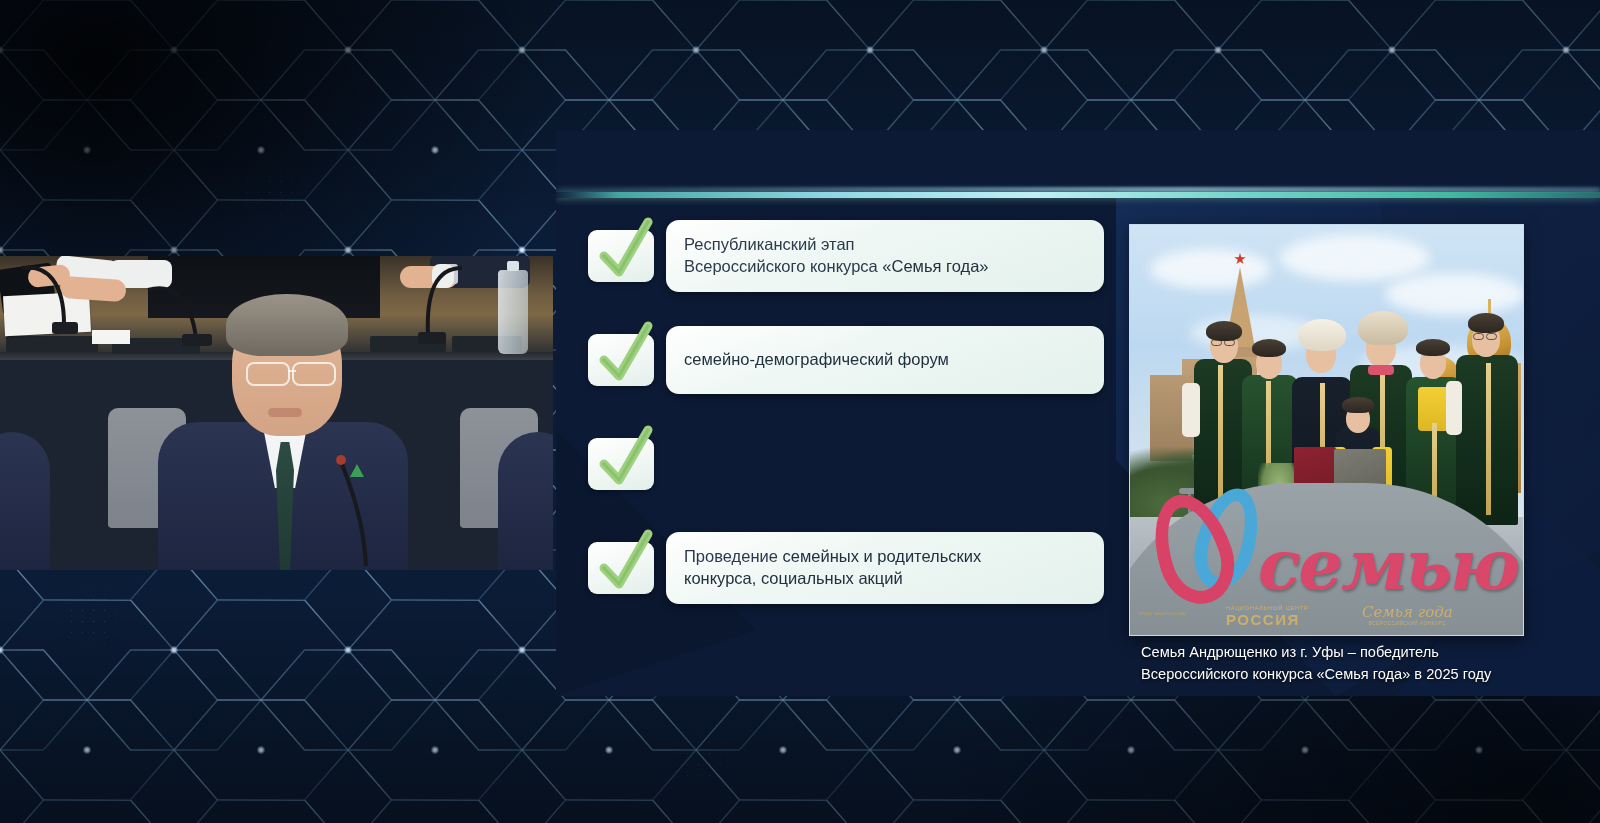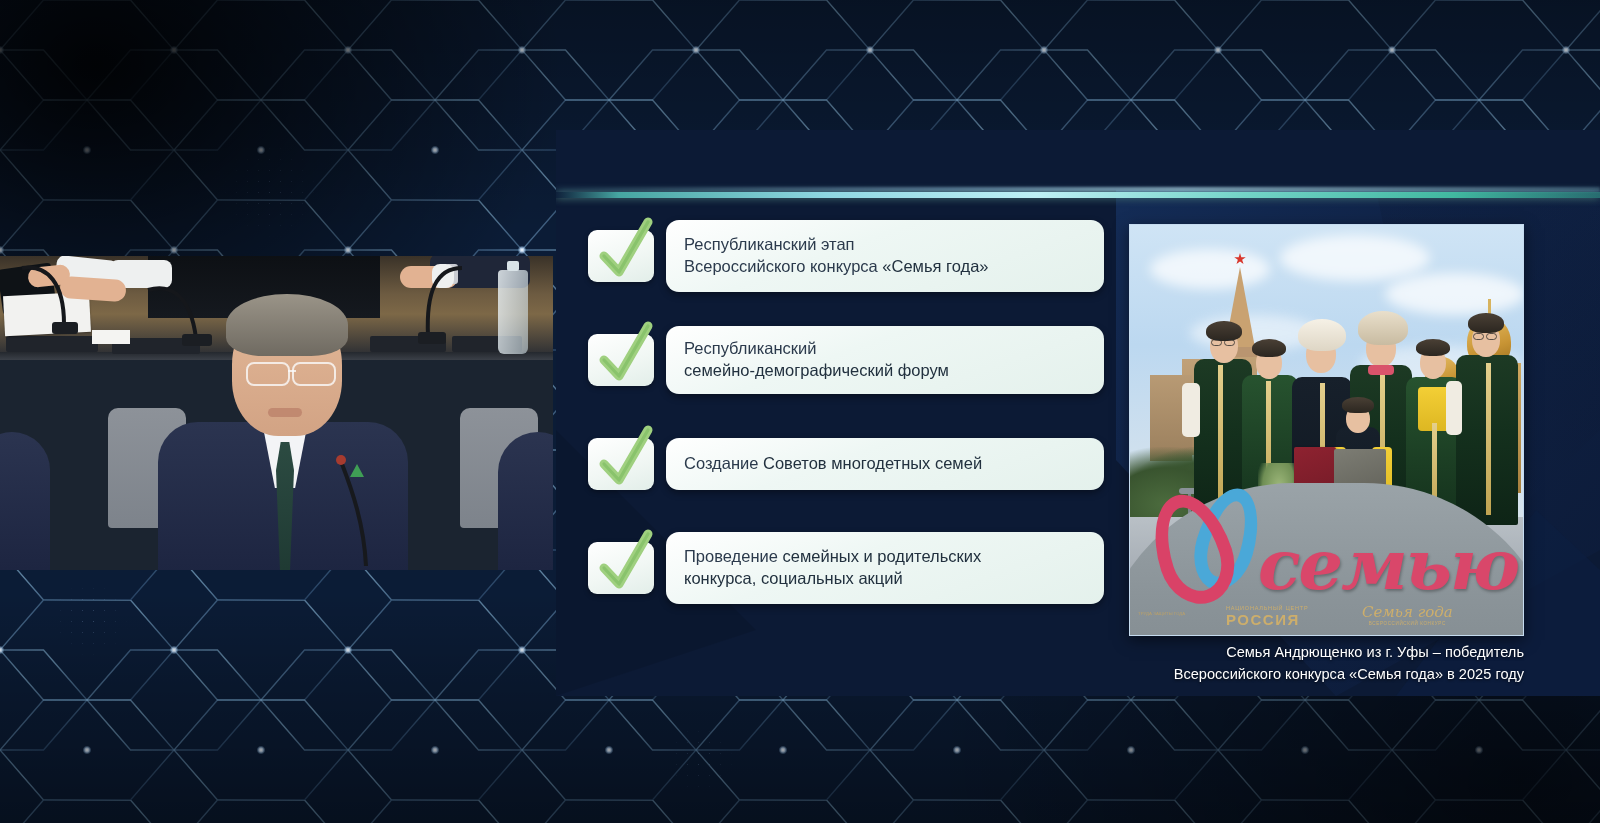--- a/index.html
+++ b/index.html
@@ -237,21 +237,21 @@
   }
   .logo-rossiya { position:absolute; left:96px; top:380px; text-align:left; color:#cdae6b; }
   .logo-rossiya .sm { font-size:5.5px; letter-spacing:.8px; }
   .logo-rossiya .lg { font-size:15px; font-weight:bold; letter-spacing:1.5px; }
   .logo-semya { position:absolute; left:232px; top:378px; text-align:center; color:#cdae6b; }
   .logo-semya .lg { font-family:"DejaVu Serif", serif; font-style:italic; font-size:15px; }
   .logo-semya .sm { font-size:4.6px; letter-spacing:.6px; }
   .logo-trud { position:absolute; left:8px; top:386px; color:#b9a06a; font-size:4.4px; line-height:1.35; }
 
   #photo-caption {
-    position:absolute; left:0; top:418px; width:395px; text-align:right;
+    position:absolute; left:12px; top:418px; width:395px; text-align:left;
     color:#ffffff; font-size:14.6px; line-height:1.5;
     text-shadow:0 1px 3px rgba(0,0,0,.75);
   }
   #photo-caption div { white-space:nowrap; }
 </style>
 </head>
 <body>
 
 <div id="stage">
 
@@ -448,34 +448,30 @@
       </div>
 
       <div class="check-row row-h2">
         <div class="checkbox">
           <svg class="tick" viewBox="0 0 58 64">
             <path d="M8 38 L23 54 L52 4" stroke="#9fd07f" stroke-width="9" fill="none" stroke-linecap="round" stroke-linejoin="round"></path>
             <path d="M8 38 L23 54 L52 4" stroke="#76b85c" stroke-width="3.2" fill="none" stroke-linecap="round" stroke-linejoin="round" opacity="0.55"></path>
           </svg>
         </div>
         <div class="card">
-          <div class="l1"><span>Республиканский</span></div>
           <div class="l2"><b>семейно-демографический форум</b></div>
         </div>
       </div>
 
       <div class="check-row row-h3">
         <div class="checkbox">
           <svg class="tick" viewBox="0 0 58 64">
             <path d="M8 38 L23 54 L52 4" stroke="#9fd07f" stroke-width="9" fill="none" stroke-linecap="round" stroke-linejoin="round"></path>
             <path d="M8 38 L23 54 L52 4" stroke="#76b85c" stroke-width="3.2" fill="none" stroke-linecap="round" stroke-linejoin="round" opacity="0.55"></path>
           </svg>
-        </div>
-        <div class="card">
-          <div class="l1"><span>Создание </span><b>Советов многодетных семей</b></div>
         </div>
       </div>
 
       <div class="check-row row-h4">
         <div class="checkbox">
           <svg class="tick" viewBox="0 0 58 64">
             <path d="M8 38 L23 54 L52 4" stroke="#9fd07f" stroke-width="9" fill="none" stroke-linecap="round" stroke-linejoin="round"></path>
             <path d="M8 38 L23 54 L52 4" stroke="#76b85c" stroke-width="3.2" fill="none" stroke-linecap="round" stroke-linejoin="round" opacity="0.55"></path>
           </svg>
         </div>

